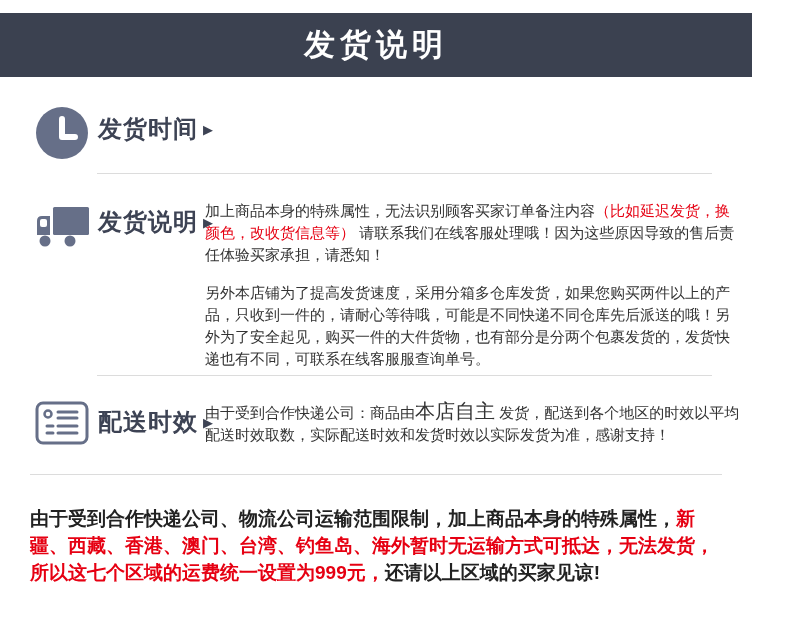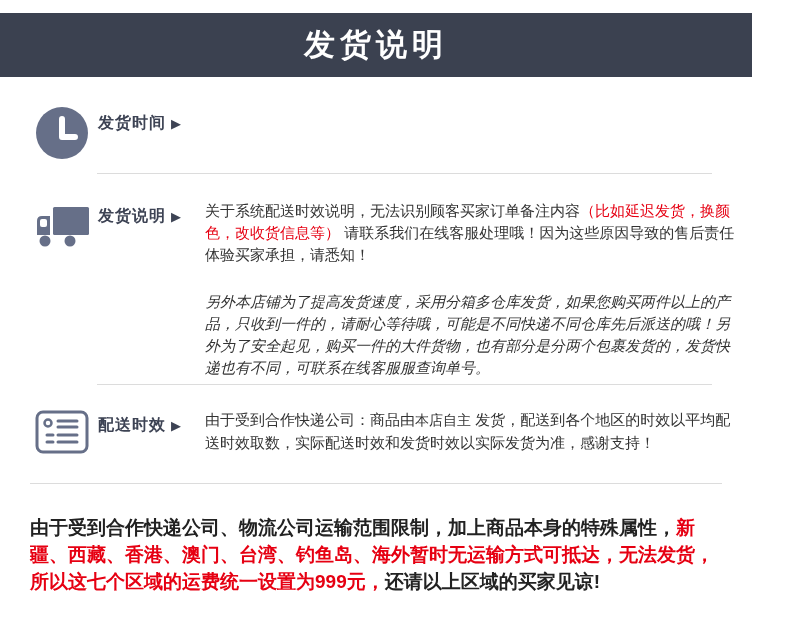--- a/index.html
+++ b/index.html
@@ -9,29 +9,29 @@
   .header{margin-top:13px;height:64px;background:#3b4150;display:flex;align-items:center;justify-content:center;}
   .header-title{color:#ffffff;font-size:31px;font-weight:bold;letter-spacing:5px;}
 
   .section{display:flex;align-items:flex-start;}
   .s1{padding:30px 0 14px 0;}
   .s2{padding:26px 0 5px 0;}
   .s3{padding:24px 0 28px 0;justify-content:center;}
 
   .icon-cell{flex:none;width:56px;margin-left:34px;display:flex;justify-content:center;align-items:flex-start;color:#666f88;}
   .title-cell{flex:none;width:107px;margin-left:8px;margin-top:6px;display:flex;align-items:center;white-space:nowrap;}
-  .title-text{font-size:16px;font-weight:bold;color:#3d4354;letter-spacing:1px;}
+  .title-text{font-size:24px;font-weight:bold;color:#3d4354;letter-spacing:1px;}
   .arrow{font-size:13px;color:#3d4354;margin-left:5px;line-height:1;}
 
   .text-cell{flex:1;margin-right:12px;font-size:15px;line-height:22px;color:#333333;}
   .text-cell .para{margin:0;}
-  .text-cell .para + .para{margin-top:25px;font-style:italic;}
+  .text-cell .para + .para{margin-top:16px;}
 
   .run.red{color:#e60012;}
-  .run.alt{font-family:"Liberation Serif","DejaVu Serif",serif;font-size:14px;}
+  .run.alt{font-family:"Liberation Serif","DejaVu Serif",serif;font-size:20px;}
 
   .divider{height:1px;background:#dcdcdc;}
   .divider.inset{margin-left:97px;margin-right:40px;}
   .divider.full{margin-left:30px;margin-right:30px;}
 
   .footer{margin:30px 30px 0 30px;font-size:19px;line-height:27px;font-weight:bold;color:#222222;}
   .footer .para{margin:0;}
 
   svg{display:block;}
 </style>
@@ -67,21 +67,21 @@
         <rect x="6" y="19" width="7" height="8" rx="2" fill="#ffffff"></rect>
         <circle cx="11" cy="41" r="5.5" fill="#666f88"></circle>
         <circle cx="36" cy="41" r="5.5" fill="#666f88"></circle>
       </svg>
     </div>
     <div class="title-cell">
       <span class="title-text">发货说明</span>
       <span class="arrow">▶</span>
     </div>
     <div class="text-cell">
-        <p class="para"><span class="run black">关于系统配送时效说明，无法识别顾客买家订单备注内容</span><span class="run red">（比如延迟发货，换颜色，改收货信息等）</span><span class="run black"> 请联系我们在线客服处理哦！因为这些原因导致的售后责任体验买家承担，请悉知！</span></p>
+        <p class="para"><span class="run black">加上商品本身的特殊属性，无法识别顾客买家订单备注内容</span><span class="run red">（比如延迟发货，换颜色，改收货信息等）</span><span class="run black"> 请联系我们在线客服处理哦！因为这些原因导致的售后责任体验买家承担，请悉知！</span></p>
         <p class="para"><span class="run black">另外本店铺为了提高发货速度，采用分箱多仓库发货，如果您购买两件以上的产品，只收到一件的，请耐心等待哦，可能是不同快递不同仓库先后派送的哦！另外为了安全起见，购买一件的大件货物，也有部分是分两个包裹发货的，发货快递也有不同，可联系在线客服服查询单号。</span></p>
       </div>
   </div>
 
   <div class="divider inset"></div>
 
   <div class="section s3">
     <div class="icon-cell">
       <svg width="54" height="46" viewBox="0 0 54 46" aria-hidden="true">
         <rect x="2" y="3" width="50" height="40" rx="6" fill="none" stroke="#666f88" stroke-width="3"></rect>

